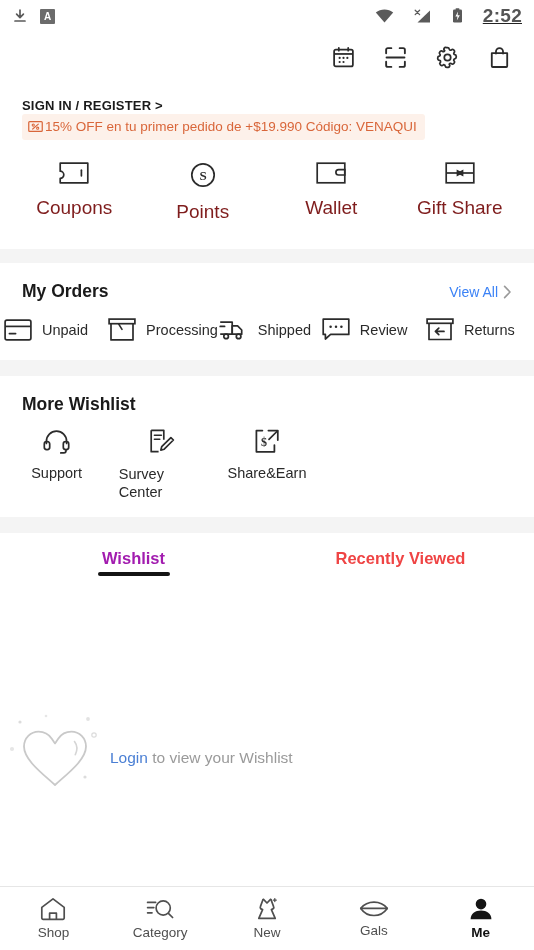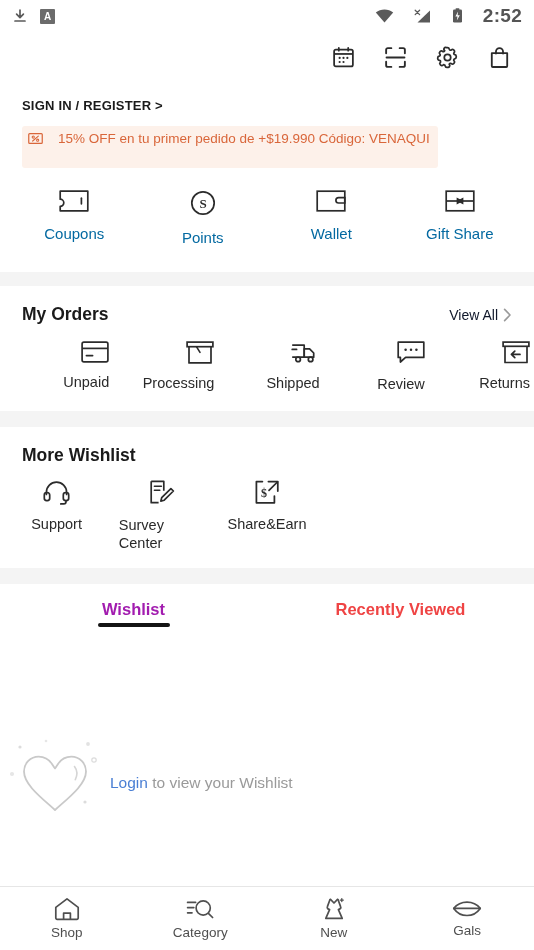--- a/index.html
+++ b/index.html
@@ -12,21 +12,21 @@
   }
   .phone { position: relative; width: 534px; height: 950px; background: #fff; display: flex; flex-direction: column; }
 
   
   .statusbar {
     height: 32px; flex: 0 0 32px;
     display: flex; align-items: center; justify-content: space-between;
     padding: 0 12px;
   }
   .sb-left { display: flex; align-items: center; gap: 12px; }
-  .sb-right { display: flex; align-items: center; gap: 20px; }
+  .sb-right { display: flex; align-items: center; gap: 20px; text-decoration: underline; }
   .sb-time { font-size: 19px; font-weight: 700; color: #555; letter-spacing: .3px; }
   .sb-ico { display: block; }
   .badge-a {
     width: 15px; height: 15px; background: #6b6b6b; color: #fff;
     font-size: 10px; font-weight: 700; display: flex; align-items: center;
     justify-content: center; border-radius: 1px;
   }
 
   
   .topbar {
@@ -36,59 +36,59 @@
   }
   .topbar .act { display: flex; align-items: center; justify-content: center; }
 
   
   .account { padding: 16px 22px 0 22px; }
   .signin {
     font-size: 13px; font-weight: 700; color: #1a1a1a;
     letter-spacing: .2px; line-height: 1.2;
   }
   .promo {
-    margin-top: 12px;
+    margin-top: 0;
     background: #fdf1ea;
     border-radius: 3px;
-    padding: 5px 8px 22px 6px;
-    display: inline-flex; align-items: center; gap: 15px;
+    padding: 5px 8px 6px 6px;
+    display: inline-flex; align-items: center; gap: 2px;
     max-width: 100%;
   }
   .promo-text {
     font-size: 13.5px; color: #d9663a; white-space: nowrap;
   }
 
   
   .quick {
     display: flex; padding: 22px 10px 26px 10px;
   }
   .quick .cell {
     flex: 1 1 0; display: flex; flex-direction: column;
     align-items: center; gap: 13px;
   }
-  .quick .cell .lbl { font-size: 15px; color: #0369a1; }
+  .quick .cell .lbl { font-size: 19px; color: #7f1d1d; }
 
   
   .gap { flex: 0 0 14px; background: #f4f4f4; }
   .gap-lg { flex: 0 0 16px; background: #f4f4f4; }
 
   
   .sec-head {
     display: flex; align-items: baseline; justify-content: space-between;
     padding: 18px 22px 0 22px;
   }
   .sec-title { font-size: 17.5px; font-weight: 700; color: #1a1a1a; }
   .view-all {
-    font-size: 14px; color: #0f172a; display: flex;
+    font-size: 14px; color: #3b82f6; display: flex;
     align-items: center; gap: 5px; text-align: center;
   }
 
   
   .row5 { display: flex; padding: 16px 4px 18px 4px; }
-  .row5 .cell { flex: 1 1 0; display: flex; flex-direction: column; align-items: flex-end; gap: 10px; }
+  .row5 .cell { flex: 1 1 0; display: flex; flex-direction: row; align-items: center; gap: 10px; }
   .row5 .cell .lbl { font-size: 14.5px; color: #2a2a2a; text-align: center; line-height: 1.25; }
 
   .row-svc { display: flex; padding: 14px 4px 16px 4px; }
   .row-svc .cell { flex: 0 0 20%; display: flex; flex-direction: column; align-items: center; gap: 10px; }
   .row-svc .cell .lbl { font-size: 14.5px; color: #2a2a2a; text-align: left; line-height: 1.25; max-width: 86px; }
 
   
   .tabs { display: flex; padding: 16px 0 0 0; }
   .tabs .tab {
     flex: 1 1 0; text-align: center; font-size: 16.5px;
@@ -415,15 +415,24 @@
     </div>
     <div class="nav">
       <span>
         <svg width="30" height="20" viewBox="0 0 30 20">
           <path d="M1.8 9.4C5 5.4 9.6 3.2 15 3.2s10 2.2 13.2 6.2c-3.2 4.6-7.8 7.1-13.2 7.1S5 14 1.8 9.4z" fill="none" stroke="#4f4f4f" stroke-width="1.7" stroke-linejoin="round"></path>
           <path d="M1.8 9.4h26.4" stroke="#4f4f4f" stroke-width="1.7" stroke-linecap="round"></path>
         </svg>
       </span>
       <span class="lbl">Gals</span>
     </div>
+    <div class="nav active">
+      <span>
+        <svg width="26" height="24" viewBox="0 0 26 24">
+          <circle cx="13" cy="7.1" r="5.3" fill="#141414"></circle>
+          <path d="M2.6 22.2c0-5.4 4.7-8.6 10.4-8.6s10.4 3.2 10.4 8.6z" fill="#141414"></path>
+        </svg>
+      </span>
+      <span class="lbl">Me</span>
+    </div>
   </div>
 
 </div>
 
 </body></html>

